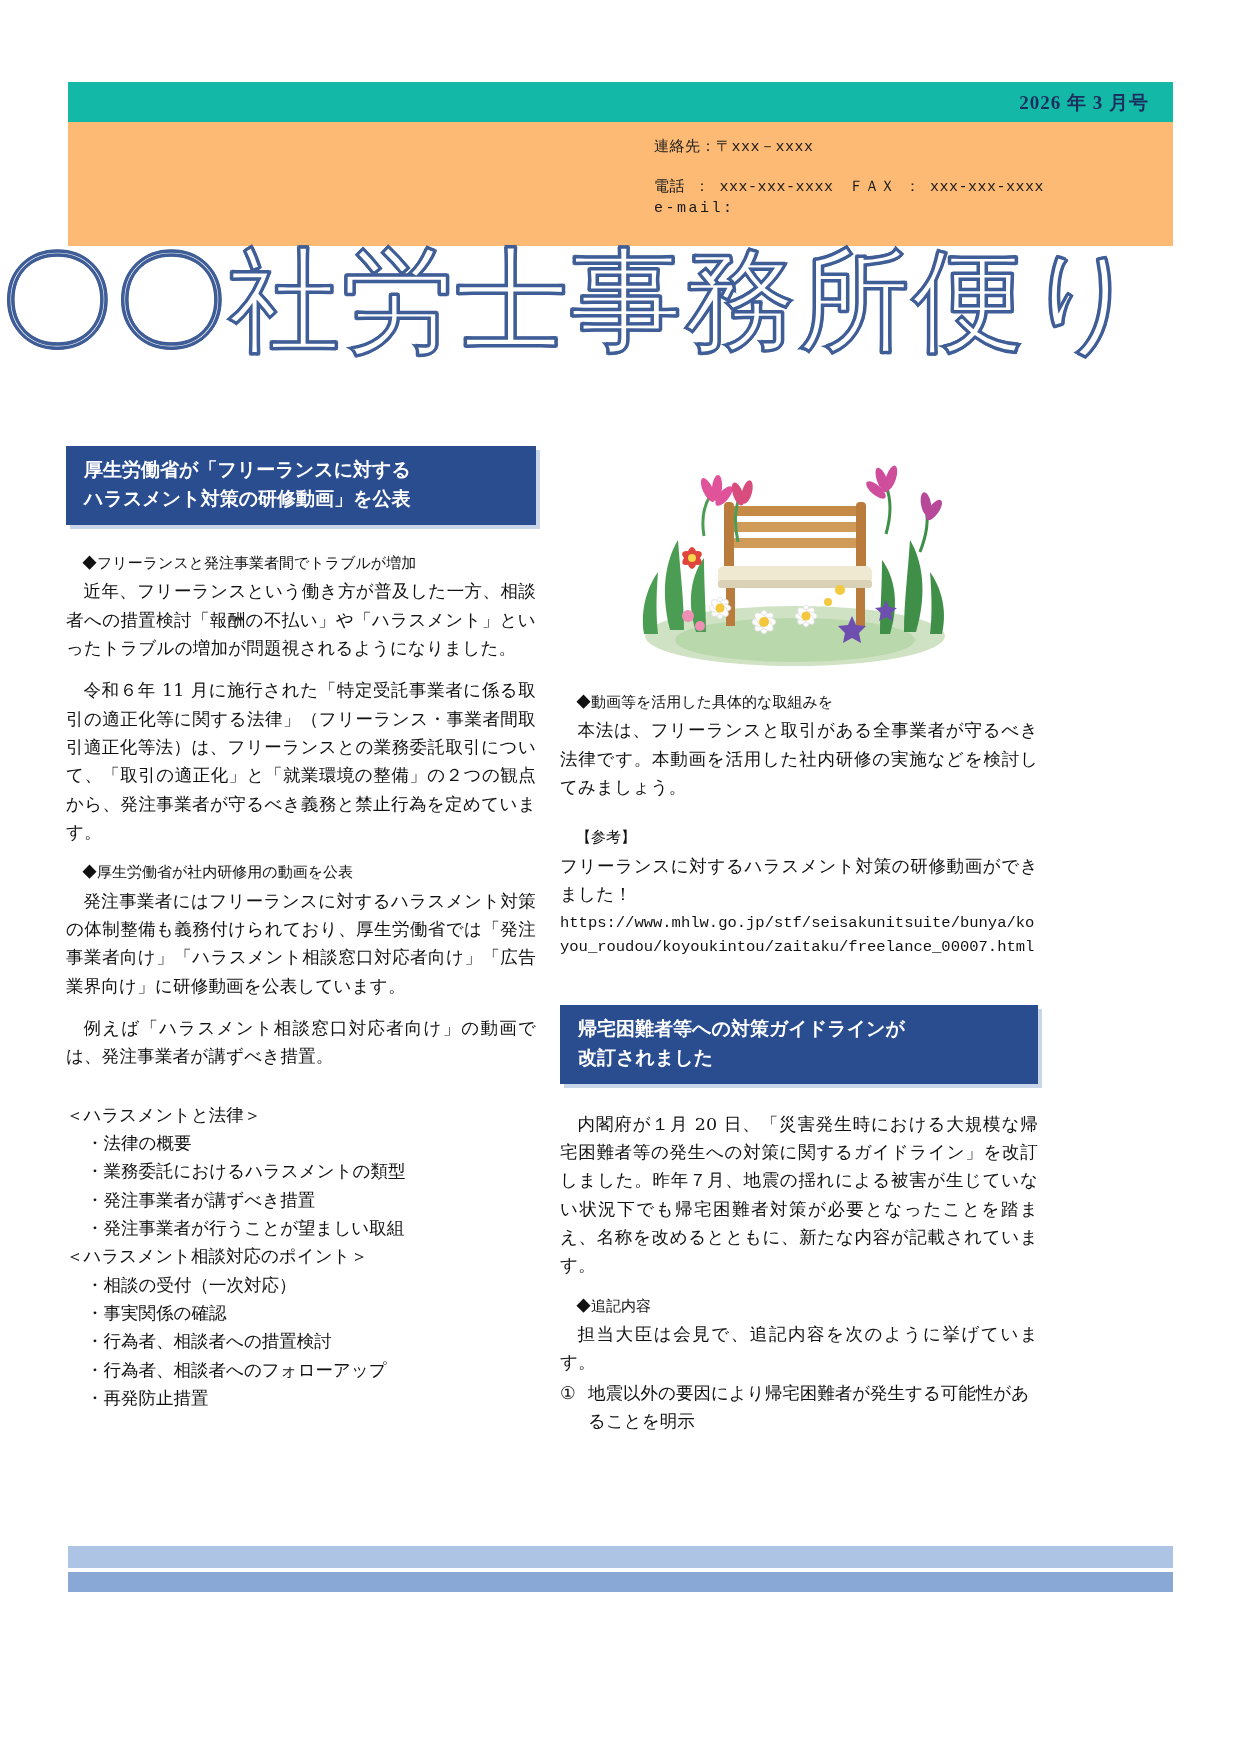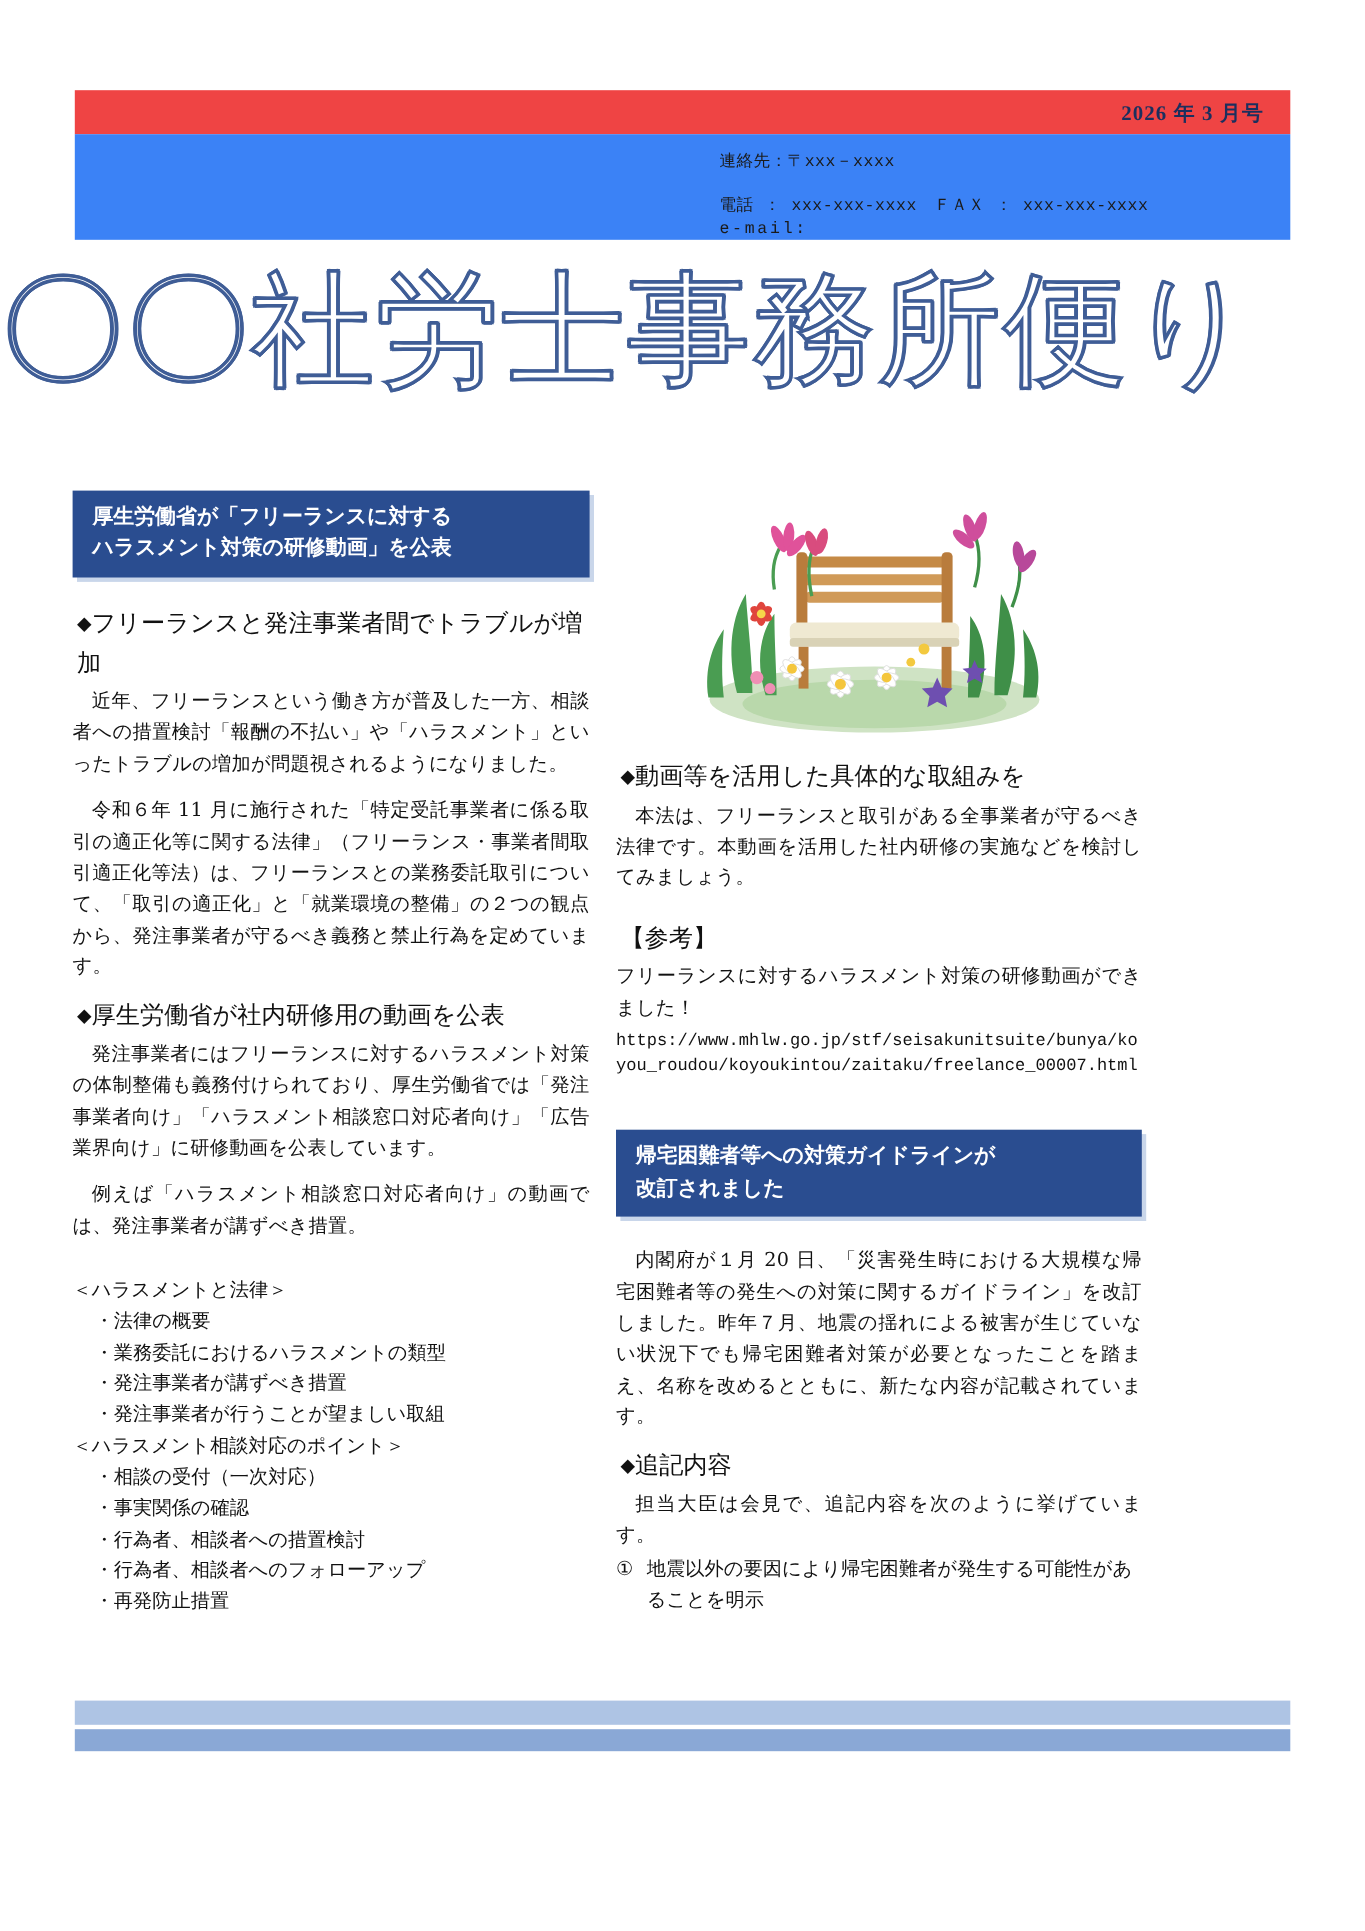--- a/index.html
+++ b/index.html
@@ -17,37 +17,37 @@
   }
 
   
   .header-wrap {
     position: absolute;
     left: 68px;
     top: 82px;
     width: 1105px;
   }
   .header-top {
-    background: #ef4444;
+    background: #14b8a6;
     height: 40px;
     position: relative;
   }
   .issue-date {
     position: absolute;
     right: 24px;
     top: 8px;
     font-size: 19px;
     font-weight: bold;
     color: #1b2f5e;
     letter-spacing: 1px;
     font-family: "Liberation Serif", serif;
   }
   .header-bottom {
-    background: #3b82f6;
-    height: 96px;
+    background: #fdba74;
+    height: 124px;
     position: relative;
   }
   .contact-line {
     position: absolute;
     left: 586px;
     font-size: 15px;
     color: #1a1a1a;
     letter-spacing: 0.5px;
     font-family: "Liberation Mono", monospace;
   }
@@ -106,24 +106,24 @@
   p.body, div.body {
     font-family: "DejaVu Serif", serif;
     font-size: 17.5px;
     line-height: 1.62;
     margin: 0 0 14px 0;
     text-align: justify;
     letter-spacing: 0.2px;
   }
   .indent { text-indent: 1em; }
   .lead {
-    font-family: Liberation Mono, monospace;
-    font-size: 22px;
+    font-family: Liberation Serif, serif;
+    font-size: 15px;
     line-height: 1.62;
-    margin: 0 0 2px 4px;
+    margin: 0 0 2px 16px;
   }
   .list {
     font-family: "DejaVu Serif", serif;
     font-size: 17.5px;
     line-height: 1.62;
     margin: 0;
   }
   .list div { white-space: nowrap; }
   .bullet { padding-left: 20px; }
   .spacer { height: 16px; }

